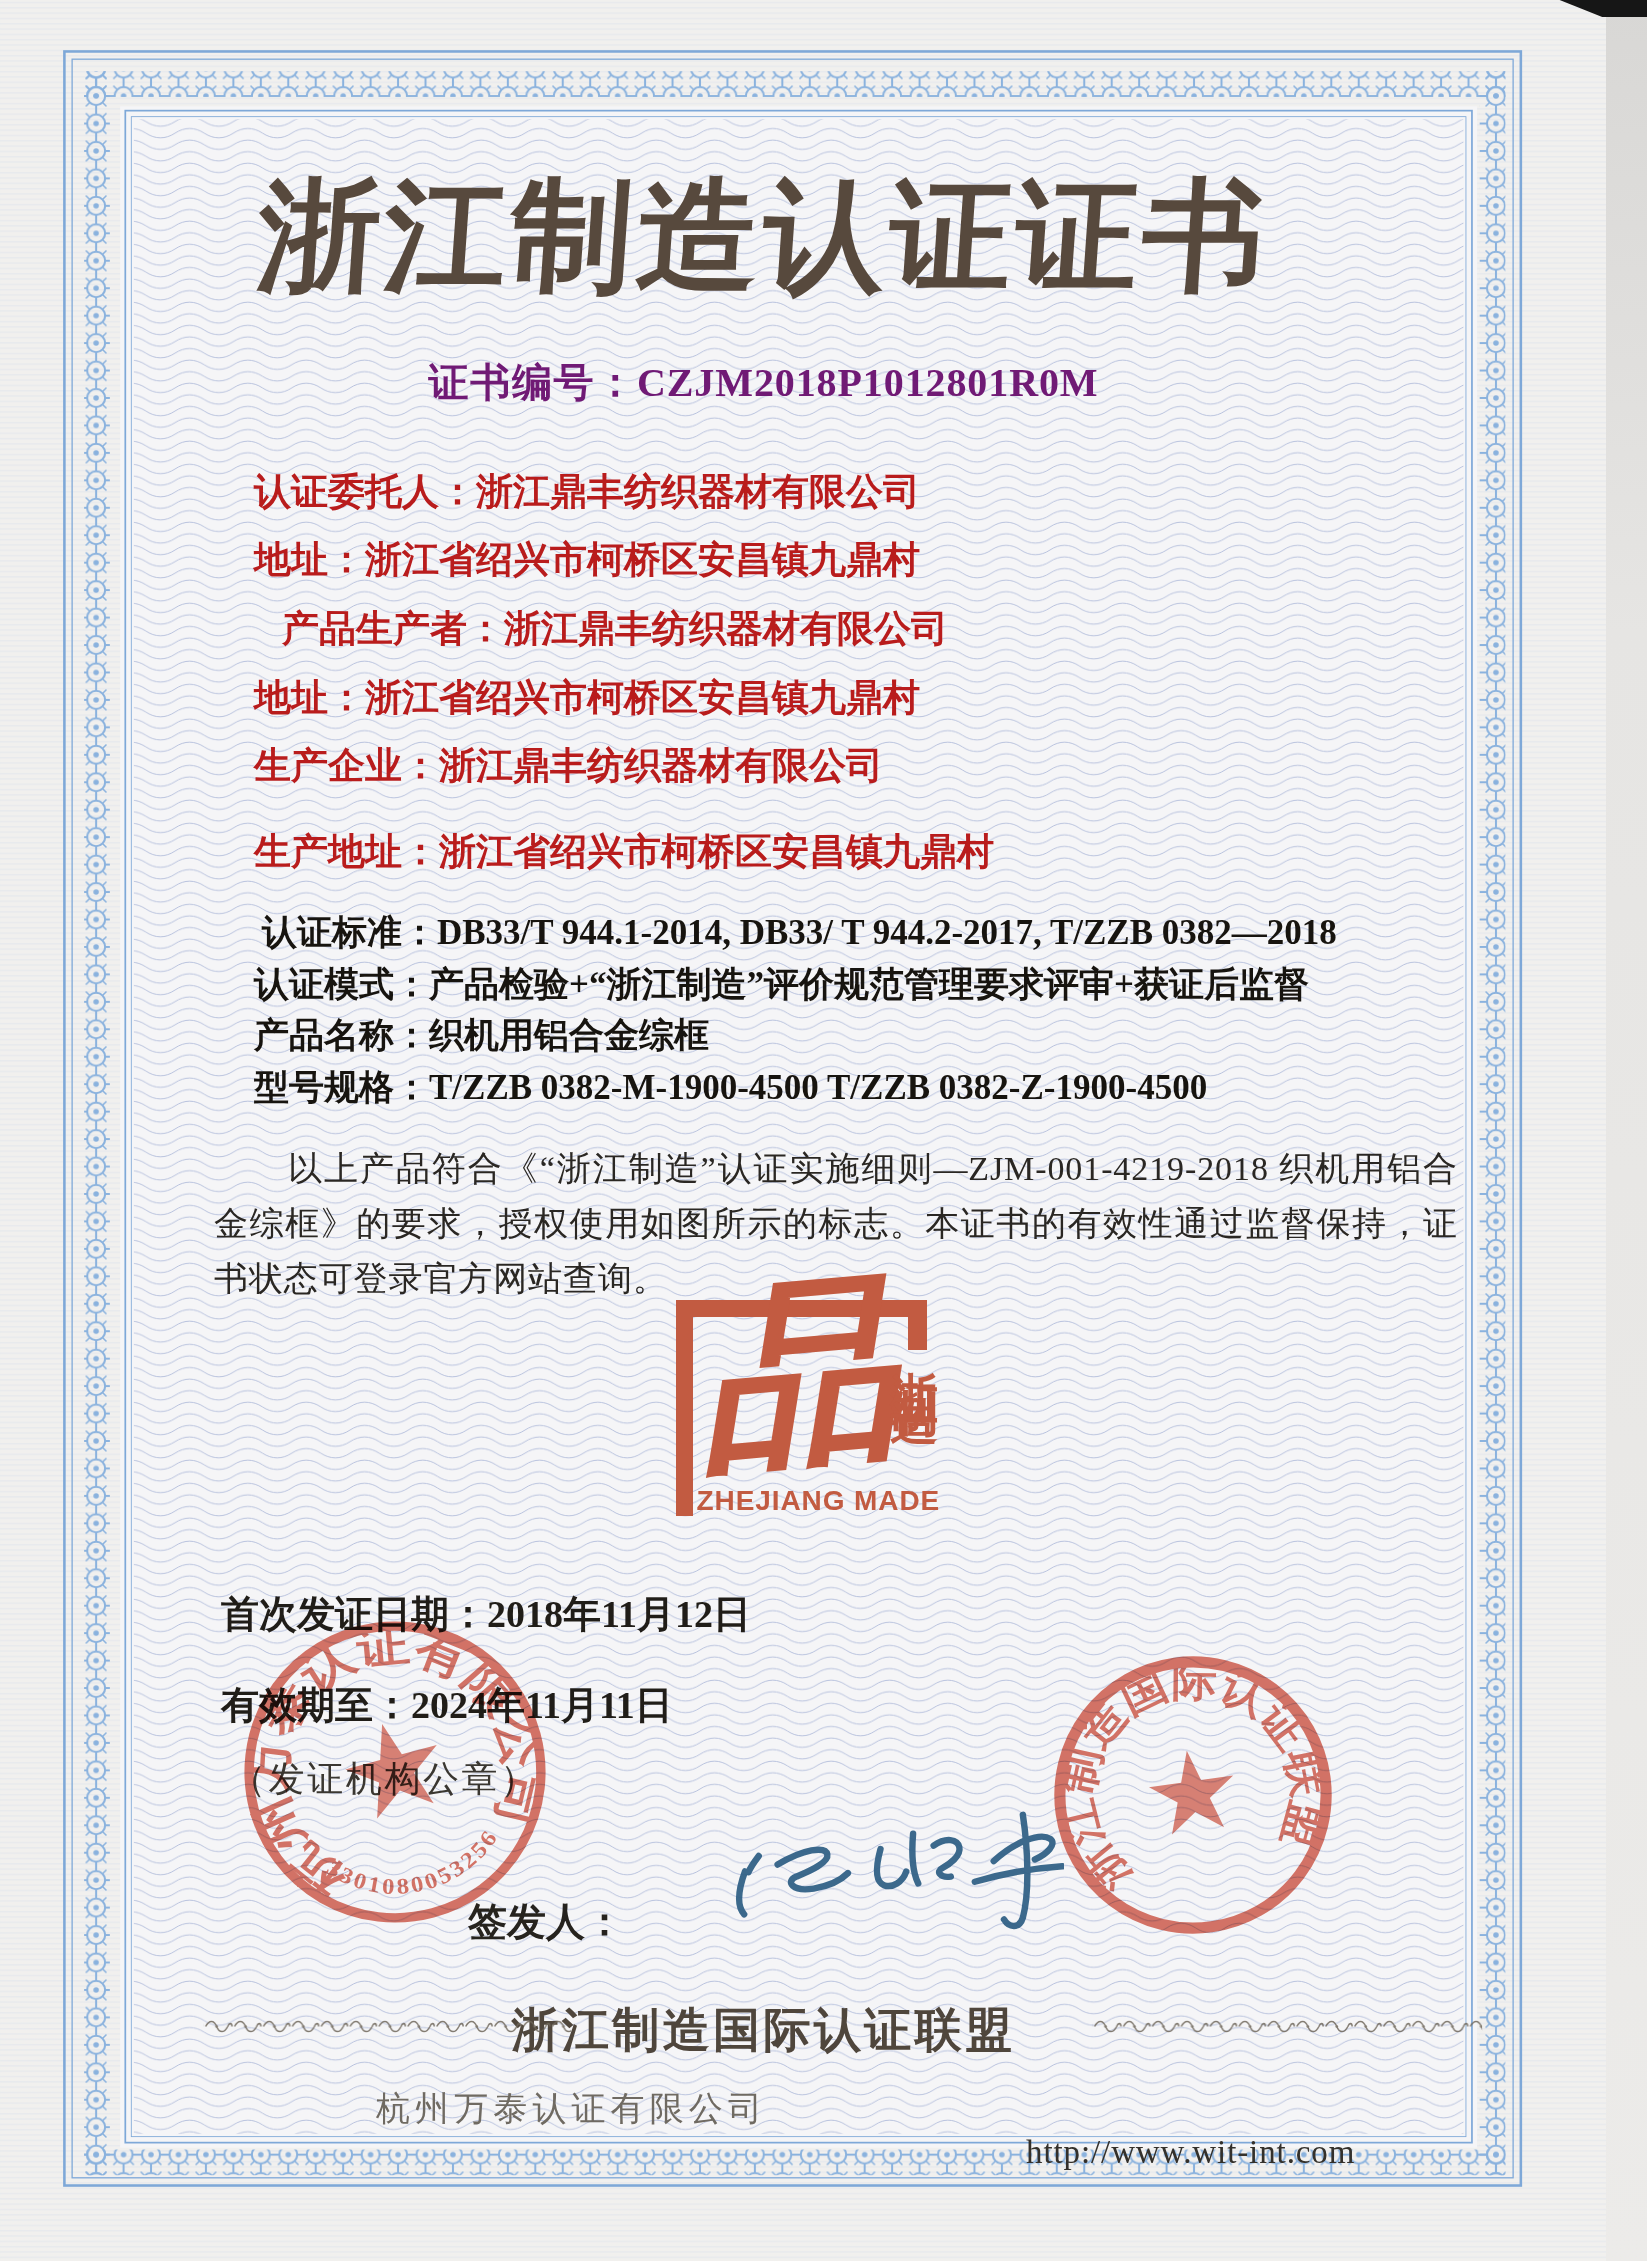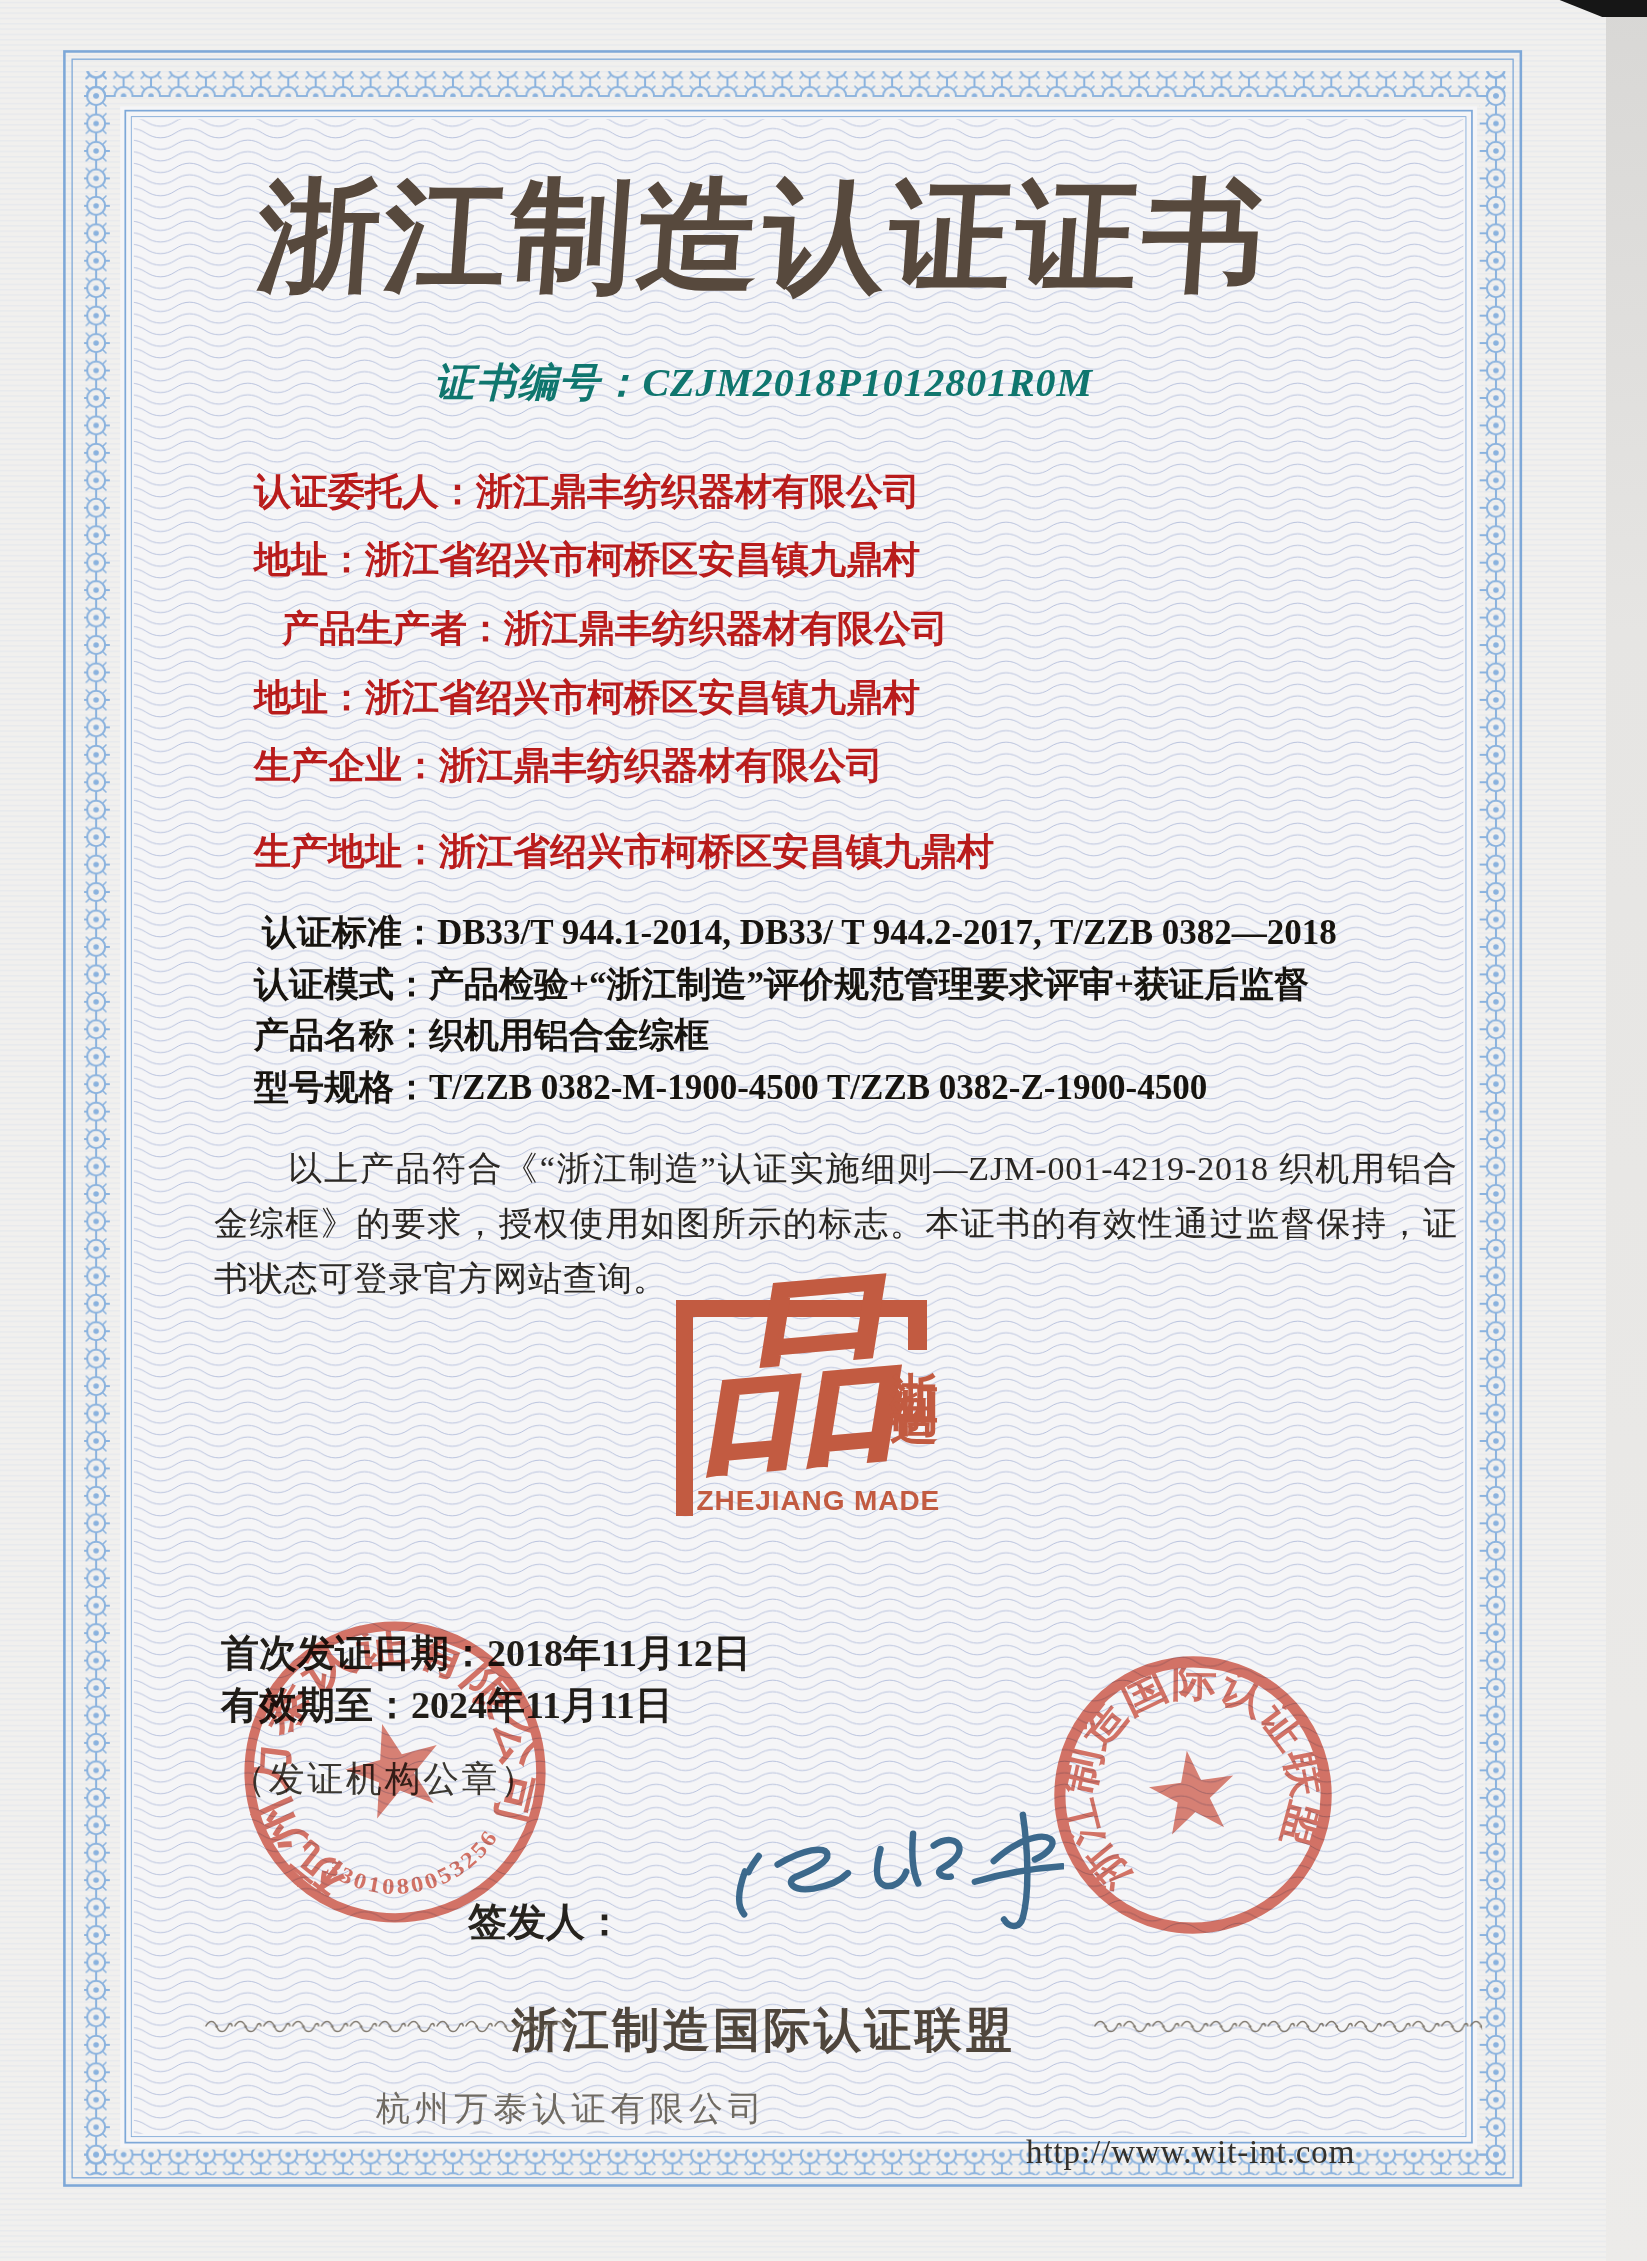--- a/index.html
+++ b/index.html
@@ -15,21 +15,21 @@
   .scan-wedge { position:absolute; right:0; top:0; width:112px; height:17px;
     background:#161616; clip-path:polygon(22% 0,100% 0,100% 100%,60% 100%); }
 
   .cert-title {
     position:absolute; top:156px; left:0; width:1527px; text-align:center;
     font-size:122px; font-weight:bold; color:#57493d; letter-spacing:4.3px;
     transform:skewX(-4deg); white-space:nowrap;
   }
   .cert-number {
     position:absolute; top:355px; left:0; width:1527px; text-align:center;
-    font-size:40px; font-weight:bold; color:#0f766e; letter-spacing:1.7px; white-space:nowrap;font-style:italic;
+    font-size:40px; font-weight:bold; color:#701a75; letter-spacing:1.7px; white-space:nowrap;
   }
   .cert-number .num { letter-spacing:0.9px; }
 
   .row { position:absolute; left:254px; white-space:nowrap;
     font-size:37px; font-weight:bold; color:#b91c1c; }
   .row.p0 { top:467px; } .row.p1 { top:535px; } .row.p2 { top:604px;margin-left:28px; }
   .row.p3 { top:673px; } .row.p4 { top:741px; } .row.p5 { top:810px;margin-top:17px; }
 
   .crow { position:absolute; left:254px; white-space:nowrap;
     font-size:35px; font-weight:bold; color:#17140f; }
@@ -48,21 +48,21 @@
   .logo .bar-left { position:absolute; left:0; top:0; width:17px; height:216px; background:#c25b41; }
   .logo .mark { position:absolute; left:22px; top:-24px; font-size:199px; line-height:1;
     font-style:italic; font-weight:bold; color:#c25b41; transform:rotate(-5deg); }
   .logo .vert { position:absolute; left:206px; top:33px; writing-mode:vertical-rl;
     font-size:48px; font-weight:bold; letter-spacing:8.6px; color:#c25b41; }
   .logo .cap { position:absolute; left:20.6px; top:185px; font-size:28px; font-weight:bold;
     letter-spacing:0.9px; color:#c25b41; font-family:"Liberation Sans","DejaVu Sans",sans-serif; white-space:nowrap; }
 
   .vrow { position:absolute; left:221px; white-space:nowrap; font-size:38px;
     font-weight:bold; color:#201d18; }
-  .vrow.v0 { top:1589px;margin-top:39px; } .vrow.v1 { top:1680px; }
+  .vrow.v0 { top:1589px; } .vrow.v1 { top:1680px; }
   .seal-note { position:absolute; left:230px; top:1755px; font-size:36px;
     color:#3a3731; letter-spacing:2.6px; white-space:nowrap; }
   .signer { position:absolute; left:468px; top:1851px; font-size:39px;
     font-weight:bold; color:#26231e; white-space:nowrap;margin-top:44px; }
 
   .sig { position:absolute; left:721px; top:1789px; }
   .stamp { position:absolute; mix-blend-mode:multiply; }
   .stamp-left { left:232px; top:1609px; }
   .stamp-right { left:1047px; top:1649px; }
 

